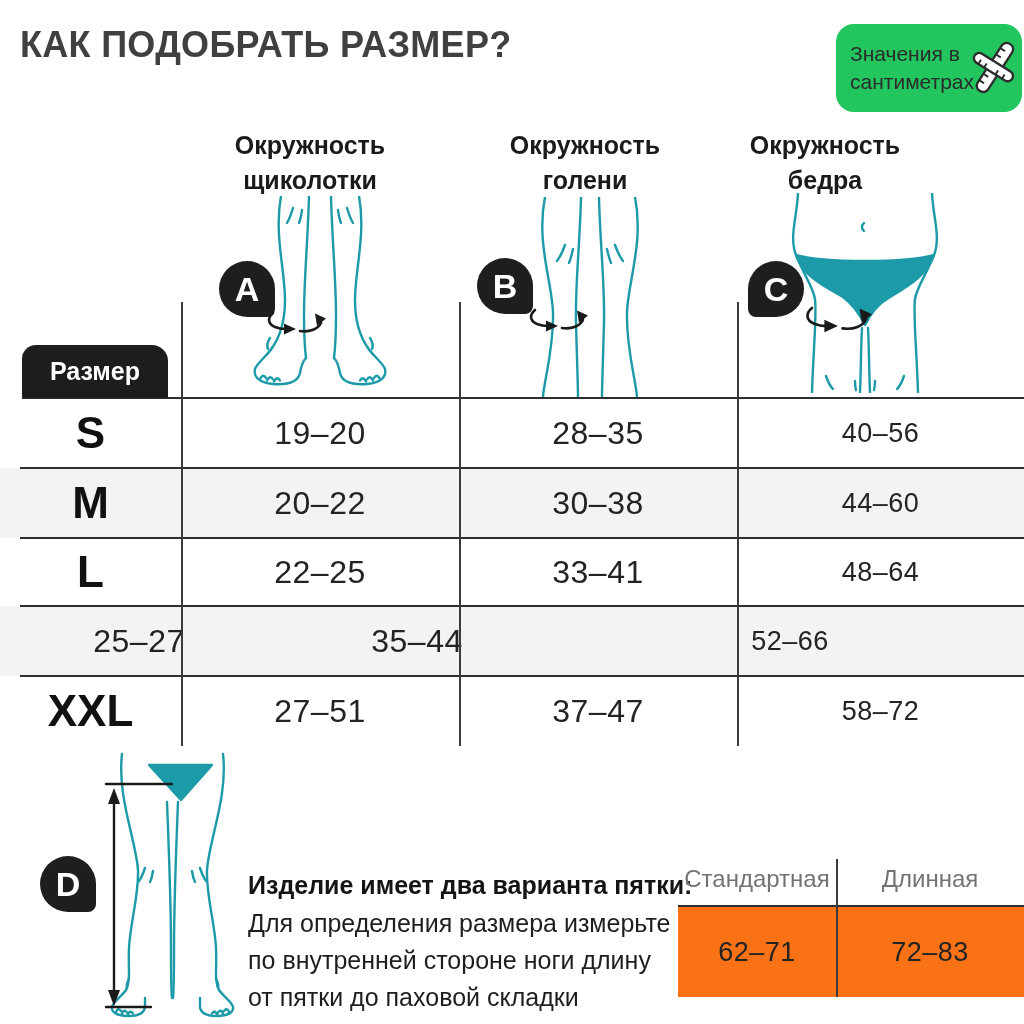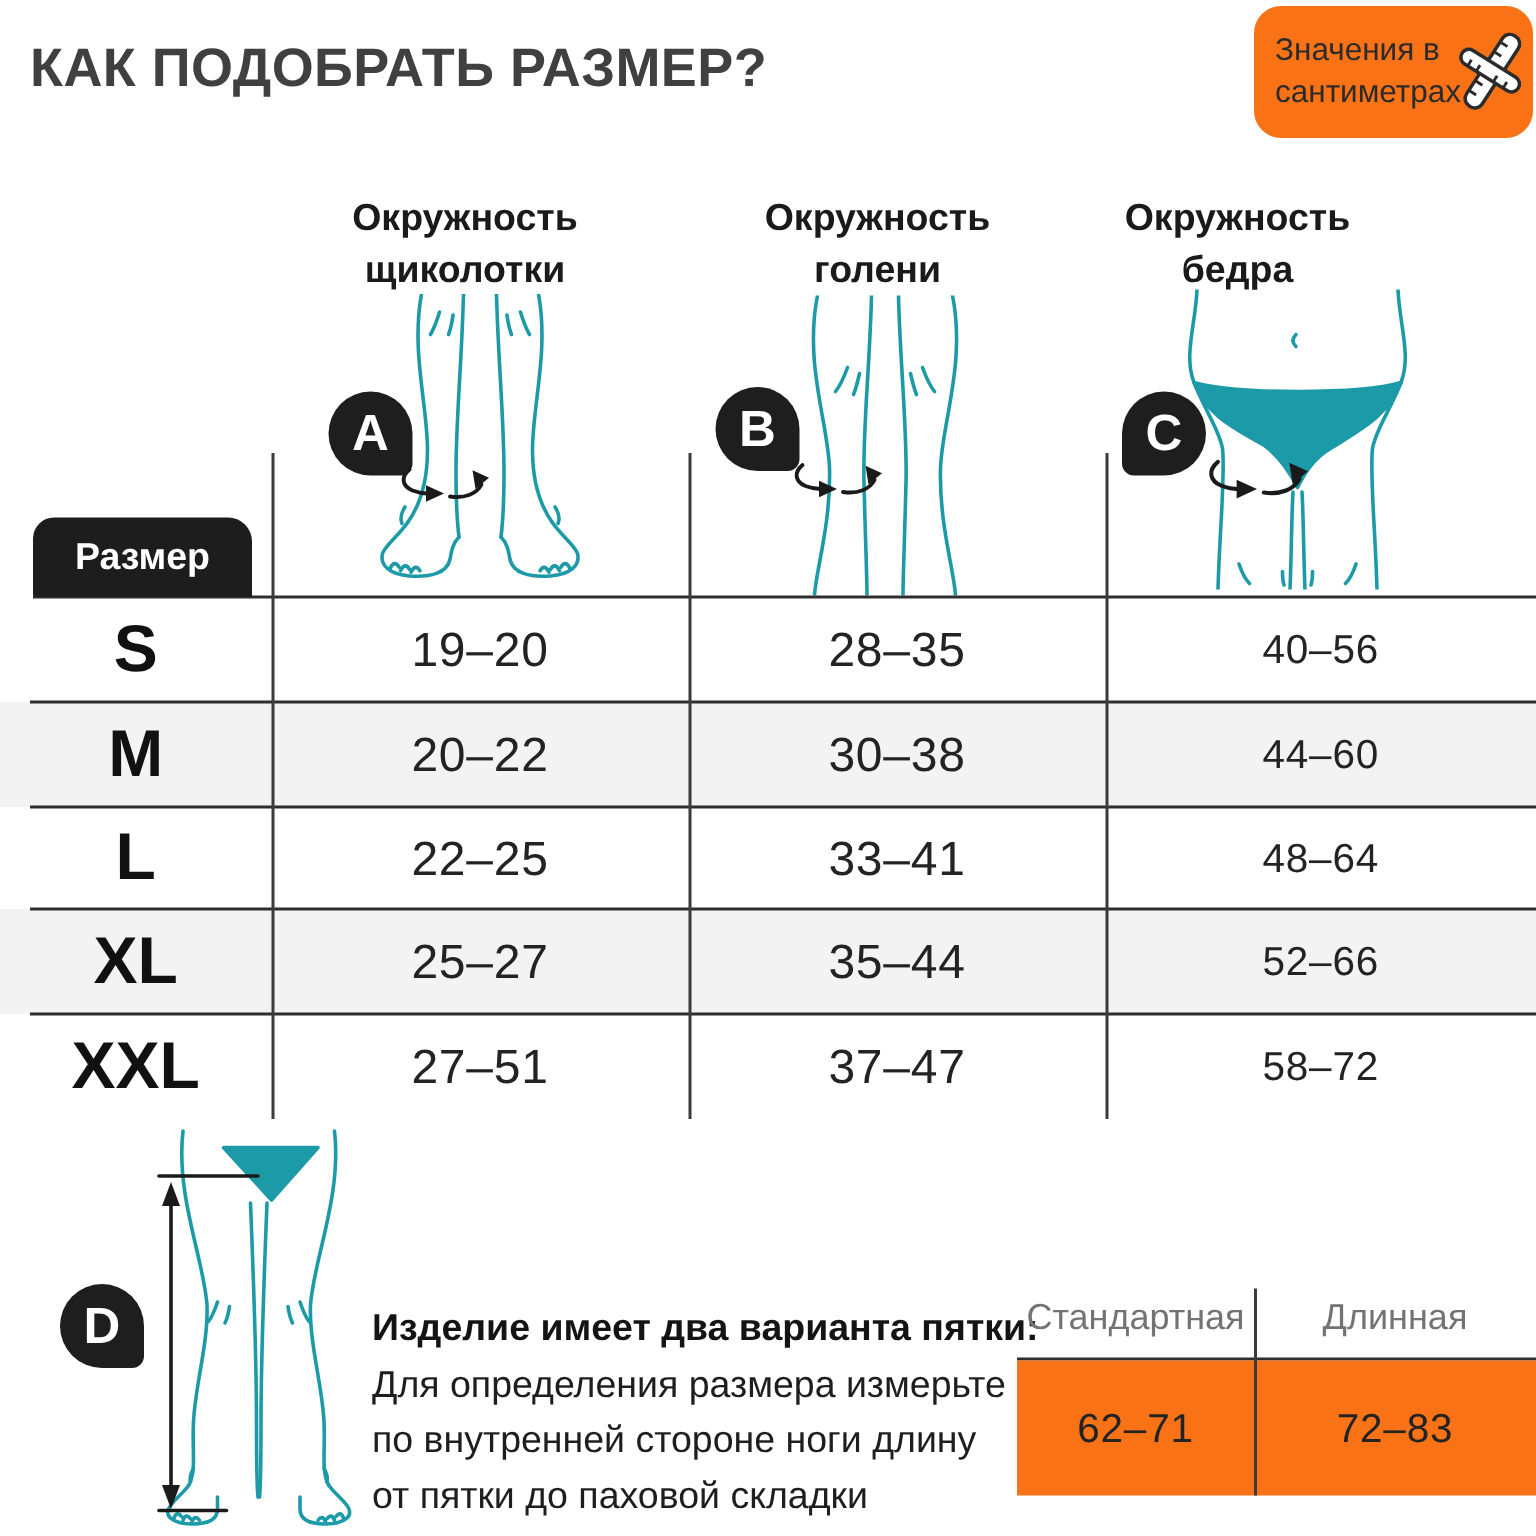--- a/index.html
+++ b/index.html
@@ -4,22 +4,22 @@
 <style>
   html,body{margin:0;padding:0;background:#e8e8e8;}
   .canvas{
     position:relative;width:1024px;height:1024px;background:#ffffff;
     font-family:"Liberation Sans","DejaVu Sans",sans-serif;color:#1c1c1c;
     overflow:hidden;margin:0 auto;
   }
   
   .page-title{position:absolute;left:20px;top:24px;font-size:36px;font-weight:700;
     letter-spacing:.3px;color:#404040;}
-  .units-box{position:absolute;left:836px;top:4px;width:186px;height:88px;
-    background:#f97316;border-radius:18px;}
+  .units-box{position:absolute;left:836px;top:24px;width:186px;height:88px;
+    background:#22c55e;border-radius:18px;}
   .units-text{position:absolute;left:14px;top:16px;width:130px;font-size:21px;
     line-height:28px;font-weight:500;color:#2b2b2b;}
   .ruler-icon{position:absolute;right:4px;top:16px;}
   
   .mcol{position:absolute;top:128px;width:200px;text-align:center;font-size:25px;
     line-height:35px;font-weight:700;color:#1a1a1a;}
   .mcol.c1{left:210px;} .mcol.c2{left:485px;} .mcol.c3{left:725px;}
   
   .illus{position:absolute;}
   
@@ -167,21 +167,20 @@
     <div class="tcell cv">30–38</div>
     <div class="tcell cl">44–60</div>
   </div>
   <div class="trow r2">
     <div class="tcell c0">L</div>
     <div class="tcell cv">22–25</div>
     <div class="tcell cv">33–41</div>
     <div class="tcell cl">48–64</div>
   </div>
   <div class="trow r3">
-    <div class="tcell c0">XL</div>
     <div class="tcell cv">25–27</div>
     <div class="tcell cv">35–44</div>
     <div class="tcell cl">52–66</div>
   </div>
   <div class="trow r4">
     <div class="tcell c0">XXL</div>
     <div class="tcell cv">27–51</div>
     <div class="tcell cv">37–47</div>
     <div class="tcell cl">58–72</div>
   </div>

